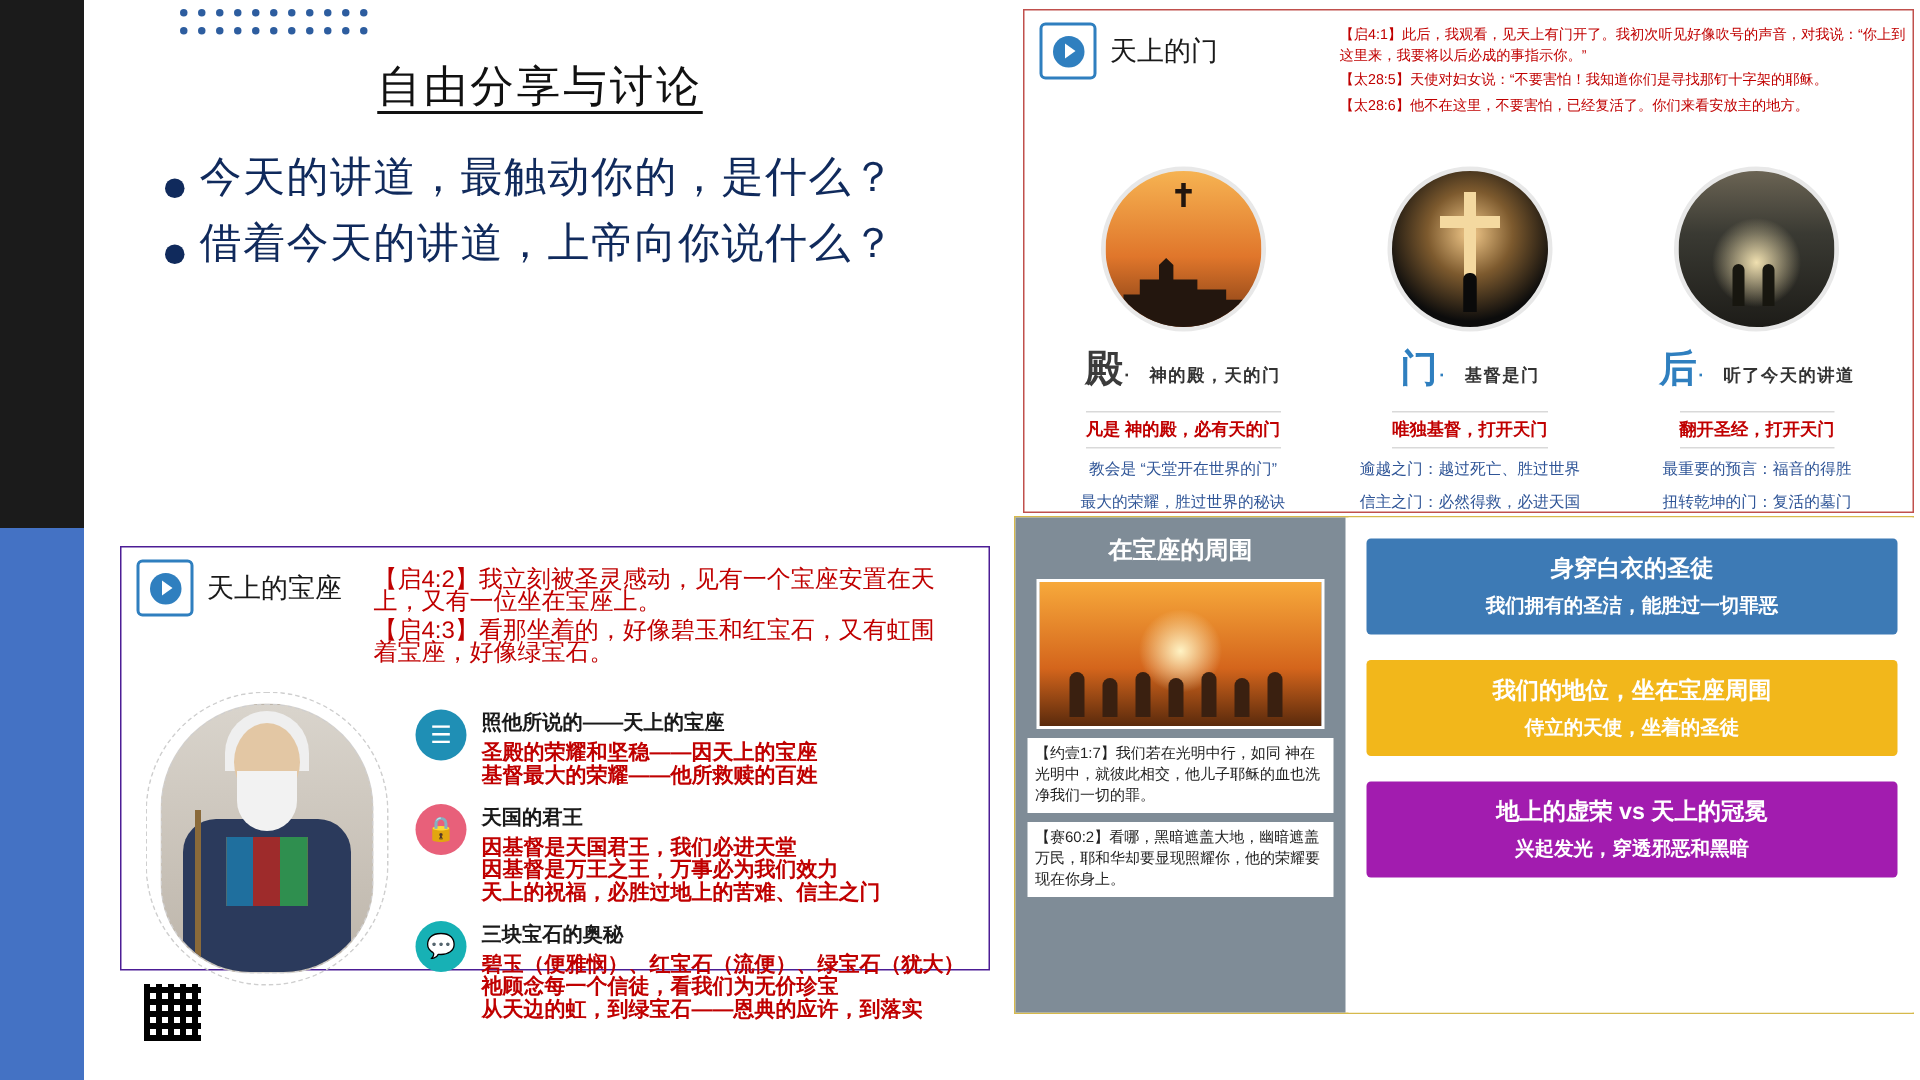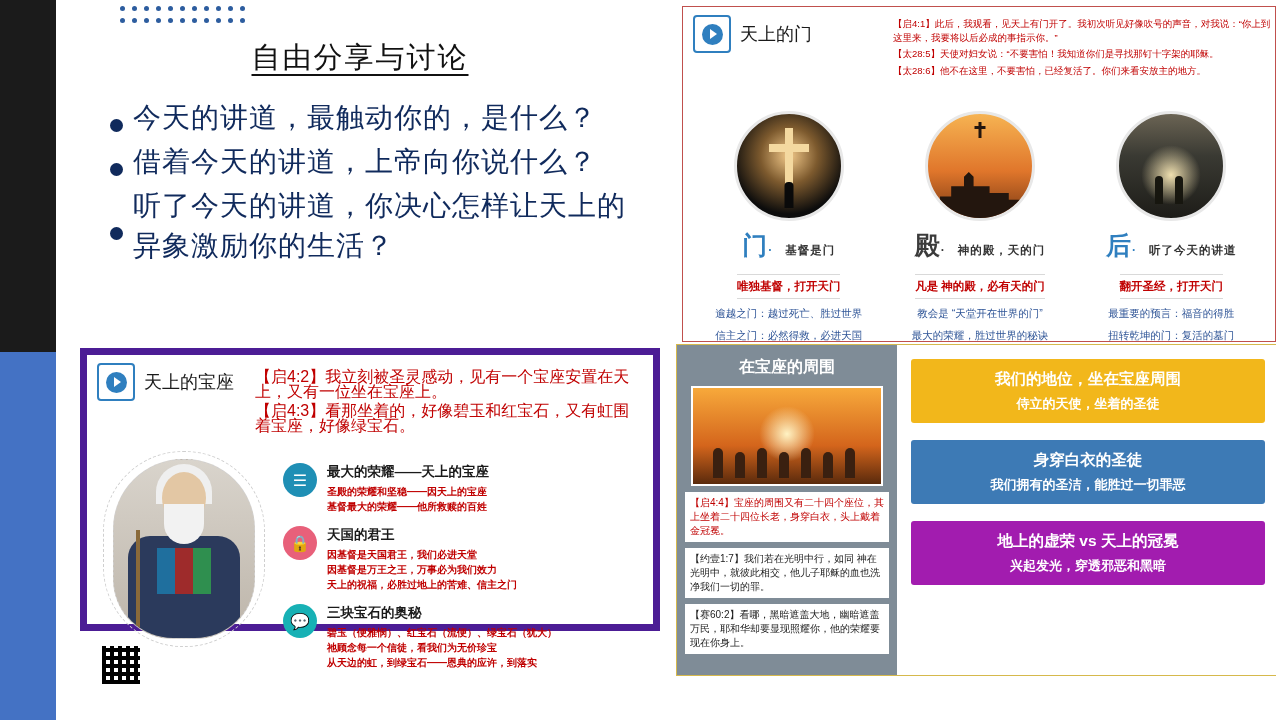--- a/index.html
+++ b/index.html
@@ -79,21 +79,21 @@
   .gword .dotmark{font-size:12px;}
   .gword-sub{font-size:11.5px;font-weight:bold;color:#333;margin-left:4px;}
   .gline-red{margin-top:12px;font-size:11.5px;font-weight:bold;color:#c00000;
     border-top:1px solid #d9d9d9;border-bottom:1px solid #d9d9d9;padding:4px 0;display:inline-block;}
   .gsub{margin-top:7px;font-size:10.5px;color:#2f5597;line-height:15px;}
   .g1 .gword{color:#3b3b3b;}
   .g2 .gword{color:#2f7fbf;}
   .g3 .gword{color:#2f7fbf;}
 
   
-  .card-throne{left:80px;top:348px;width:580px;height:283px;border:7px solid #4c1d95;padding:8px 10px;}
+  .card-throne{left:80px;top:364px;width:580px;height:283px;border:1px solid #4c1d95;padding:8px 10px;}
   .throne-verses{position:absolute;left:168px;top:14px;width:390px;color:#c00000;font-size:16px;line-height:15px;}
   .throne-verses p{margin:0 0 4px 0;}
   .portrait{
     position:absolute;left:26px;top:104px;width:140px;height:178px;border-radius:70px 70px 60px 60px;
     background:linear-gradient(#d9d4cc,#bdb5aa);overflow:hidden;border:1px dashed #d0cfcf;
   }
   .portrait .head{position:absolute;left:50%;top:12px;width:44px;height:52px;border-radius:50%;background:#e3c7a4;transform:translateX(-50%);}
   .portrait .hair{position:absolute;left:50%;top:4px;width:56px;height:40px;border-radius:28px 28px 0 0;background:#efefef;transform:translateX(-50%);}
   .portrait .beard{position:absolute;left:50%;top:44px;width:40px;height:40px;border-radius:0 0 20px 20px;background:#f2f2f2;transform:translateX(-50%);}
   .portrait .robe{position:absolute;left:50%;top:76px;width:112px;height:110px;background:#2b3a5c;border-radius:22px 22px 0 0;transform:translateX(-50%);}
@@ -101,21 +101,21 @@
     background-image:linear-gradient(90deg,#1f6f9e 33%,#9e2b2b 33% 66%,#2f8f4f 66%);}
   .portrait .staff{position:absolute;left:22px;top:70px;width:4px;height:112px;background:#8a6a3a;}
   .ring{position:absolute;left:16px;top:96px;width:160px;height:194px;border:1px dashed #cfcfcf;border-radius:80px;}
   .tlist{position:absolute;left:196px;top:108px;width:372px;}
   .titem{display:flex;margin-bottom:12px;}
   .ticon{flex:0 0 auto;width:34px;height:34px;border-radius:50%;display:flex;align-items:center;justify-content:center;color:#fff;font-size:16px;margin-right:10px;}
   .ic-blue{background:#1f8fb5;}
   .ic-pink{background:#e8607a;}
   .ic-teal{background:#17b1b5;}
   .thead{font-size:13.5px;font-weight:bold;color:#1a1a1a;margin-bottom:3px;}
-  .tbody{font-size:10px;color:#c00000;line-height:15px;font-weight:bold;}
+  .tbody{font-size:14px;color:#c00000;line-height:15px;font-weight:bold;}
   .qr{position:absolute;left:12px;top:288px;width:38px;height:38px;background:
     repeating-linear-gradient(90deg,#000 0 4px,#fff 4px 8px),
     repeating-linear-gradient(0deg,#000 0 4px,transparent 4px 8px);
     background-blend-mode:multiply;border:3px solid #fff;}
 
   
   .card-around{left:676px;top:344px;width:600px;height:332px;border:1px solid #d6b94c;}
   .around-left{position:absolute;left:0;top:0;width:220px;height:330px;background:#7f8c97;padding:8px;box-sizing:border-box;}
   .around-title{color:#fff;font-size:16px;font-weight:bold;text-align:center;margin:4px 0 8px;}
   .around-img{width:188px;height:96px;margin:0 auto;background:linear-gradient(#f7a93b,#d4651c 60%,#5a2a0c 100%);position:relative;border:2px solid #fff;overflow:hidden;}
@@ -171,71 +171,67 @@
     <div class="title">自由分享与讨论</div>
     <div class="bullets">
       <div class="bullet">
         <span class="mark"></span>
         <span class="text">今天的讲道，最触动你的，是什么？</span>
       </div>
       <div class="bullet">
         <span class="mark"></span>
         <span class="text">借着今天的讲道，上帝向你说什么？</span>
       </div>
-      <div class="bullet">
-        <span class="mark"></span>
-        <span class="text">听了今天的讲道，你决心怎样让天上的异象激励你的生活？</span>
-      </div>
     </div>
   </div>
 
   <div class="card card-gate">
     <div class="badge">
       <span class="play">
           <span class="circ">
             <span class="tri"></span>
           </span>
         </span>
       <span class="btxt">天上的门</span>
     </div>
     <div class="gate-verses">
       <p>【启4:1】此后，我观看，见天上有门开了。我初次听见好像吹号的声音，对我说：“你上到这里来，我要将以后必成的事指示你。”</p>
       <p>【太28:5】天使对妇女说：“不要害怕！我知道你们是寻找那钉十字架的耶稣。</p>
       <p>【太28:6】他不在这里，不要害怕，已经复活了。你们来看安放主的地方。</p>
     </div>
     <div class="gate-cols">
 
+      <div class="gcol g1">
+        <div class="circ-img img-church">
+          <span class="cross"></span>
+            <span class="cross2"></span>
+            <span class="silh"></span>
+        </div>
+        <div class="gword">
+          <span>殿</span><span class="dotmark">·</span>
+          <span class="gword-sub">神的殿，天的门</span>
+        </div>
+        <div class="gline-red">凡是 神的殿，必有天的门</div>
+        <div class="gsub">教会是 “天堂开在世界的门”</div>
+        <div class="gsub">最大的荣耀，胜过世界的秘诀</div>
+      </div>
+
       <div class="gcol g2">
         <div class="circ-img img-dark">
           <span class="cr-v"></span>
             <span class="cr-h"></span>
             <span class="man"></span>
         </div>
         <div class="gword">
           <span>门</span><span class="dotmark">·</span>
           <span class="gword-sub">基督是门</span>
         </div>
         <div class="gline-red">唯独基督，打开天门</div>
         <div class="gsub">逾越之门：越过死亡、胜过世界</div>
         <div class="gsub">信主之门：必然得救，必进天国</div>
-      </div>
-
-      <div class="gcol g1">
-        <div class="circ-img img-church">
-          <span class="cross"></span>
-            <span class="cross2"></span>
-            <span class="silh"></span>
-        </div>
-        <div class="gword">
-          <span>殿</span><span class="dotmark">·</span>
-          <span class="gword-sub">神的殿，天的门</span>
-        </div>
-        <div class="gline-red">凡是 神的殿，必有天的门</div>
-        <div class="gsub">教会是 “天堂开在世界的门”</div>
-        <div class="gsub">最大的荣耀，胜过世界的秘诀</div>
       </div>
 
       <div class="gcol g3">
         <div class="circ-img img-cave">
           <span class="glow"></span>
             <span class="f1"></span>
             <span class="f2"></span>
         </div>
         <div class="gword">
           <span>后</span><span class="dotmark">·</span>
@@ -269,21 +265,21 @@
       <span class="hair"></span>
         <span class="head"></span>
         <span class="beard"></span>
       <span class="staff"></span>
     </div>
     <div class="tlist">
 
       <div class="titem">
         <span class="ticon ic-blue">☰</span>
         <span>
-          <span class="thead" style="display:block">最大的荣耀——天上的宝座</span>
+          <span class="thead" style="display:block">照他所说的——天上的宝座</span>
           <span class="tbody" style="display:block">圣殿的荣耀和坚稳——因天上的宝座</span>
           <span class="tbody" style="display:block">基督最大的荣耀——他所救赎的百姓</span>
         </span>
       </div>
 
       <div class="titem">
         <span class="ticon ic-pink">🔒</span>
         <span>
           <span class="thead" style="display:block">天国的君王</span>
           <span class="tbody" style="display:block">因基督是天国君王，我们必进天堂</span>
@@ -312,33 +308,32 @@
       <div class="around-img">
         <span class="sun"></span>
         <span class="p" style="left:20px"></span>
           <span class="p" style="left:42px;height:26px"></span>
         <span class="p" style="left:64px"></span>
           <span class="p" style="left:86px;height:26px"></span>
         <span class="p" style="left:108px"></span>
           <span class="p" style="left:130px;height:26px"></span>
         <span class="p" style="left:152px"></span>
       </div>
-      <div class="vbox"><span class="rd">【启4:4】宝座的周围又有二十四个座位，其上坐着二十四位长老，身穿白衣，头上戴着金冠冕。</span></div>
       <div class="vbox"><span>【约壹1:7】我们若在光明中行，如同 神在光明中，就彼此相交，他儿子耶稣的血也洗净我们一切的罪。</span></div>
       <div class="vbox"><span>【赛60:2】看哪，黑暗遮盖大地，幽暗遮盖万民，耶和华却要显现照耀你，他的荣耀要现在你身上。</span></div>
     </div>
     <div class="around-right">
+      <div class="stripe st-blue">
+        <div class="st-h">身穿白衣的圣徒</div>
+        <div class="st-s">我们拥有的圣洁，能胜过一切罪恶</div>
+      </div>
       <div class="stripe st-yellow">
         <div class="st-h">我们的地位，坐在宝座周围</div>
         <div class="st-s">侍立的天使，坐着的圣徒</div>
       </div>
-      <div class="stripe st-blue">
-        <div class="st-h">身穿白衣的圣徒</div>
-        <div class="st-s">我们拥有的圣洁，能胜过一切罪恶</div>
-      </div>
       <div class="stripe st-orange">
         <div class="st-h">地上的虚荣 vs 天上的冠冕</div>
         <div class="st-s">兴起发光，穿透邪恶和黑暗</div>
       </div>
     </div>
   </div>
 
 </div>
 
 </body></html>

